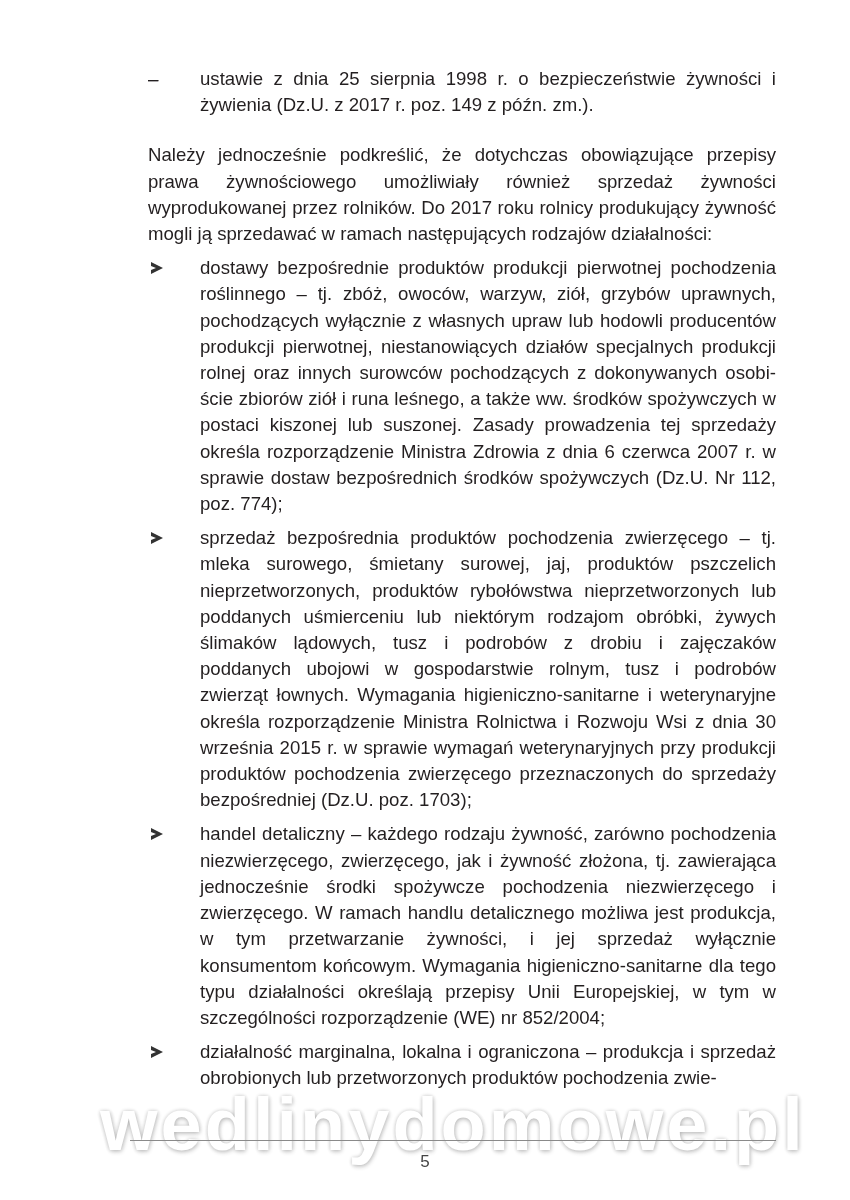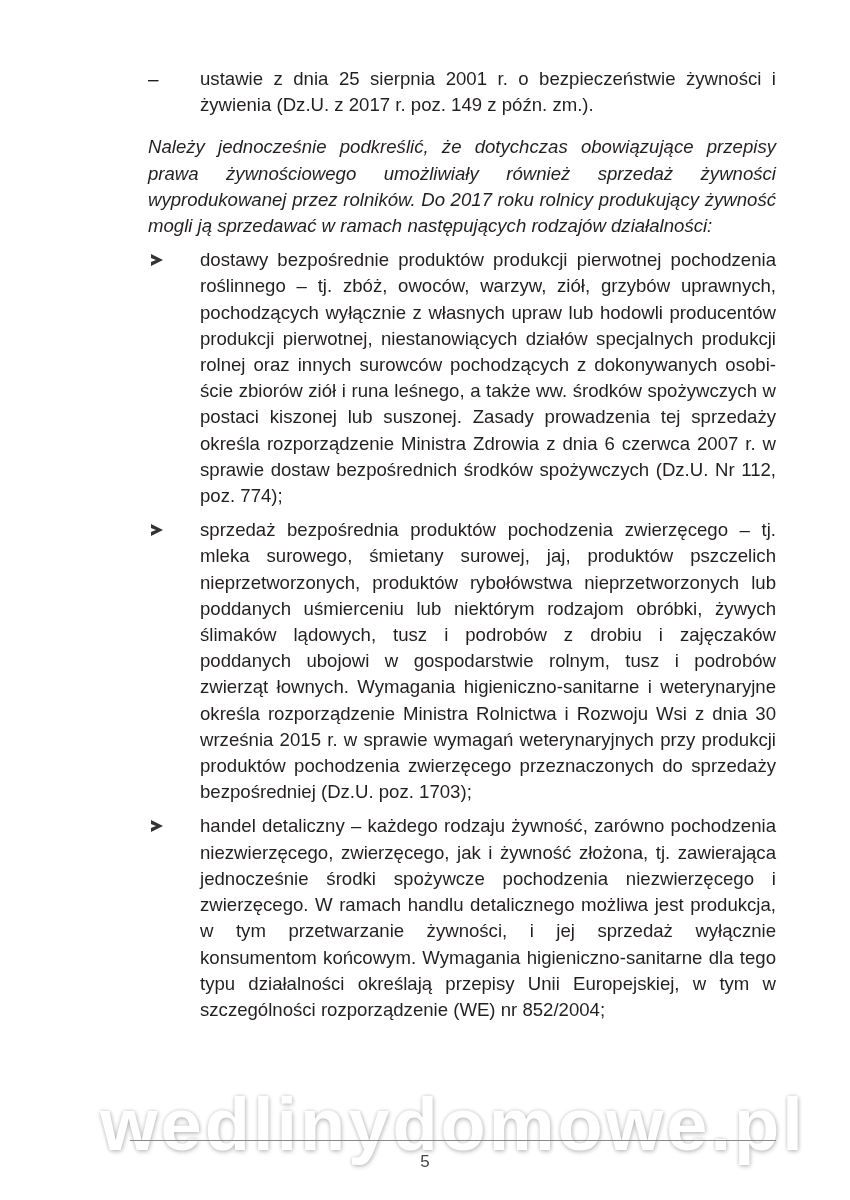--- a/index.html
+++ b/index.html
@@ -4,58 +4,62 @@
 <style>
   html, body { margin: 0; padding: 0; }
   body {
     width: 850px; height: 1200px; background: #ffffff; position: relative; overflow: hidden;
     font-family: "Liberation Sans", sans-serif; color: #231f20;
   }
   .page { position: absolute; left: 148px; top: 66px; width: 628px; }
   .item { position: relative; padding-left: 52px; font-size: 18.6px; line-height: 26.2px; text-align: justify; }
   .item .marker { position: absolute; left: 0; top: 0; width: 30px; }
   .dash-list .item { margin-bottom: 0; }
-  .para { font-size: 18.6px; line-height: 26.2px; text-align: justify; margin-top: 16px; margin-bottom: 8px; text-indent: 0; font-style: italic; }
+  .para { font-size: 18.6px; line-height: 26.2px; text-align: justify; margin-top: 24px; margin-bottom: 8px; text-indent: 0; }
   .bullet-list .item { margin-bottom: 8px; }
   .arrow { display: inline-block; width: 0; height: 0; margin-top: 7px; margin-left: 3px;
     border-top: 6px solid transparent; border-bottom: 6px solid transparent; border-left: 12px solid #333; position: relative; }
   .arrow::after { content: ""; position: absolute; left: -12px; top: -2px; width: 0; height: 0;
     border-top: 2px solid transparent; border-bottom: 2px solid transparent; border-left: 5px solid #fff; }
   .watermark { position: absolute; left: 100px; top: 1082px; font-size: 74px; font-weight: bold; color: #ffffff;
     letter-spacing: 3px; text-shadow: 0 0 4px rgba(0,0,0,0.22), 1px 2px 5px rgba(0,0,0,0.18); opacity: 0.95; white-space: nowrap; }
   .rule { position: absolute; left: 130px; top: 1140px; width: 646px; height: 1px; background: #8a8a8a; }
   .page-number { position: absolute; left: 0; width: 850px; top: 1152px; text-align: center; font-size: 17px; color: #444; }
 </style>
 </head>
 <body>
 
 <div class="page">
   <div class="dash-list">
     <div class="item">
       <span class="marker">–</span>
     </div>
     <div class="item">
       <span class="marker">–</span>
-      <span>ustawie z dnia 25 sierpnia 2001 r. o bezpieczeństwie żywności i żywienia (Dz.U. z 2017 r. poz. 149 z późn. zm.).</span>
+      <span>ustawie z dnia 25 sierpnia 1998 r. o bezpieczeństwie żywności i żywienia (Dz.U. z 2017 r. poz. 149 z późn. zm.).</span>
     </div>
   </div>
 
   <p class="para">Należy jednocześnie podkreślić, że dotychczas obowiązujące przepisy prawa żywnościowego umożliwiały również sprzedaż żywności wyprodukowanej przez rolników. Do 2017 roku rolnicy produkujący żywność mogli ją sprzedawać w ramach następujących rodzajów działalności:</p>
 
   <div class="bullet-list">
     <div class="item">
       <span class="marker"><span class="arrow"></span></span>
       <span>dostawy bezpośrednie produktów produkcji pierwotnej pochodzenia roślinnego – tj. zbóż, owoców, warzyw, ziół, grzybów uprawnych, pochodzących wyłącznie z własnych upraw lub hodowli producentów produkcji pierwotnej, niestanowiących działów specjalnych produkcji rolnej oraz innych surowców pochodzących z dokonywanych osobi-ście zbiorów ziół i runa leśnego, a także ww. środków spożywczych w postaci kiszonej lub suszonej. Zasady prowadzenia tej sprzedaży określa rozporządzenie Ministra Zdrowia z dnia 6 czerwca 2007 r. w sprawie dostaw bezpośrednich środków spożywczych (Dz.U. Nr 112, poz. 774);</span>
     </div>
     <div class="item">
       <span class="marker"><span class="arrow"></span></span>
       <span>sprzedaż bezpośrednia produktów pochodzenia zwierzęcego – tj. mleka surowego, śmietany surowej, jaj, produktów pszczelich nieprzetworzonych, produktów rybołówstwa nieprzetworzonych lub poddanych uśmierceniu lub niektórym rodzajom obróbki, żywych ślimaków lądowych, tusz i podrobów z drobiu i zajęczaków poddanych ubojowi w gospodarstwie rolnym, tusz i podrobów zwierząt łownych. Wymagania higieniczno-sanitarne i weterynaryjne określa rozporządzenie Ministra Rolnictwa i Rozwoju Wsi z dnia 30 września 2015 r. w sprawie wymagań weterynaryjnych przy produkcji produktów pochodzenia zwierzęcego przeznaczonych do sprzedaży bezpośredniej (Dz.U. poz. 1703);</span>
     </div>
     <div class="item">
       <span class="marker"><span class="arrow"></span></span>
       <span>handel detaliczny – każdego rodzaju żywność, zarówno pochodzenia niezwierzęcego, zwierzęcego, jak i żywność złożona, tj. zawierająca jednocześnie środki spożywcze pochodzenia niezwierzęcego i zwierzęcego. W ramach handlu detalicznego możliwa jest produkcja, w tym przetwarzanie żywności, i jej sprzedaż wyłącznie konsumentom końcowym. Wymagania higieniczno-sanitarne dla tego typu działalności określają przepisy Unii Europejskiej, w tym w szczególności rozporządzenie (WE) nr 852/2004;</span>
     </div>
+    <div class="item">
+      <span class="marker"><span class="arrow"></span></span>
+      <span>działalność marginalna, lokalna i ograniczona – produkcja i sprzedaż obrobionych lub przetworzonych produktów pochodzenia zwie-</span>
+    </div>
   </div>
 </div>
 
 <div class="watermark">wedlinydomowe.pl</div>
 <div class="rule"></div>
 <div class="page-number">5</div>
 
 </body></html>

